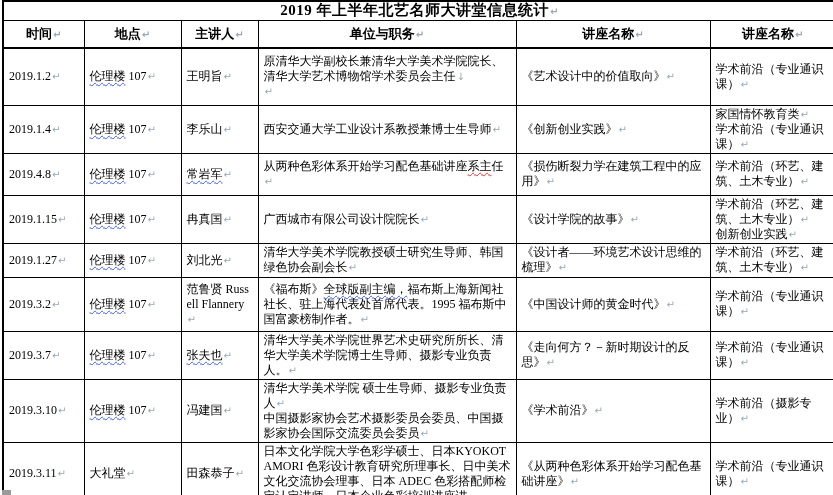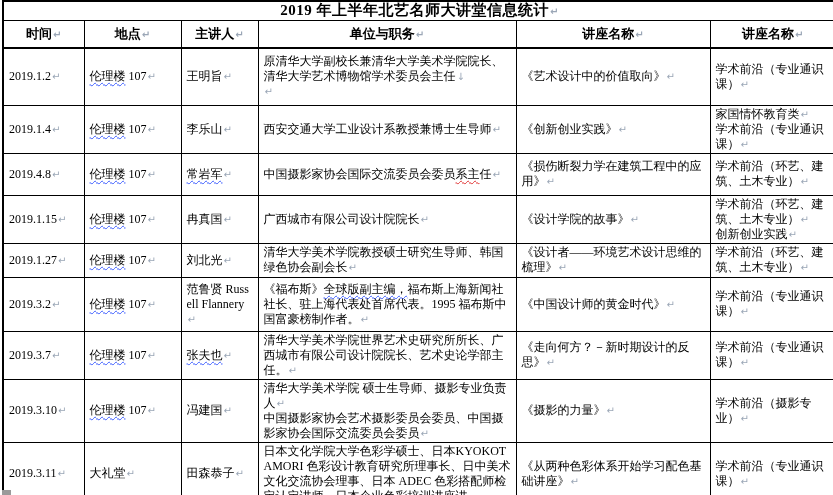--- a/index.html
+++ b/index.html
@@ -103,21 +103,21 @@
           <td>
             <div class="para"><span>2019.4.8</span><span class="mk">↵</span></div>
           </td>
           <td>
             <div class="para"><span class="w-b">伦理楼</span><span> 107</span><span class="mk">↵</span></div>
           </td>
           <td>
             <div class="para"><span class="w-b">常岩军</span><span class="mk">↵</span></div>
           </td>
           <td>
-            <div class="para"><span>中国摄影家协会国际交流委员会委员</span><span class="w-r">系主</span><span>任</span><span class="mk">↵</span></div>
+            <div class="para"><span>从两种色彩体系开始学习配色基础讲座</span><span class="w-r">系主</span><span>任</span><span class="mk">↵</span></div>
           </td>
           <td>
             <div class="para"><span>《损伤断裂力学在建筑工程中的应用》</span><span class="mk">↵</span></div>
           </td>
           <td>
             <div class="para"><span>学术前沿（环艺、建筑、土木专业）</span><span class="mk">↵</span></div>
           </td>
         </tr>
         <tr style="height: 44px;">
           <td>
@@ -184,21 +184,21 @@
           <td>
             <div class="para"><span>2019.3.7</span><span class="mk">↵</span></div>
           </td>
           <td>
             <div class="para"><span class="w-b">伦理楼</span><span> 107</span><span class="mk">↵</span></div>
           </td>
           <td>
             <div class="para"><span class="w-b">张夫也</span><span class="mk">↵</span></div>
           </td>
           <td>
-            <div class="para"><span>清华大学美术学院世界艺术史研究所所长、广西城市有限公司设计院院长、艺术史论学部主任。</span><span class="mk">↵</span></div>
+            <div class="para"><span>清华大学美术学院世界艺术史研究所所长、清华大学美术学院博士生导师、摄影专业负责人。</span><span class="mk">↵</span></div>
           </td>
           <td>
             <div class="para"><span>《走向何方？－新时期设计的反思》</span><span class="mk">↵</span></div>
           </td>
           <td>
             <div class="para"><span>学术前沿（专业通识课）</span><span class="mk">↵</span></div>
           </td>
         </tr>
         <tr style="height: 62px;">
           <td>
@@ -208,21 +208,21 @@
             <div class="para"><span class="w-b">伦理楼</span><span> 107</span><span class="mk">↵</span></div>
           </td>
           <td>
             <div class="para"><span>冯建国</span><span class="mk">↵</span></div>
           </td>
           <td>
             <div class="para"><span>清华大学美术学院 硕士生导师、摄影专业负责人</span><span class="mk">↵</span></div>
             <div class="para"><span>中国摄影家协会艺术摄影委员会委员、中国摄影家协会国际交流委员会委员</span><span class="mk">↵</span></div>
           </td>
           <td>
-            <div class="para"><span>《摄影的力量》</span><span class="mk">↵</span></div>
+            <div class="para"><span>《学术前沿》</span><span class="mk">↵</span></div>
           </td>
           <td>
             <div class="para"><span>学术前沿（摄影专业）</span><span class="mk">↵</span></div>
           </td>
         </tr>
         <tr style="height: 60px;">
           <td>
             <div class="para"><span>2019.3.11</span><span class="mk">↵</span></div>
           </td>
           <td>

